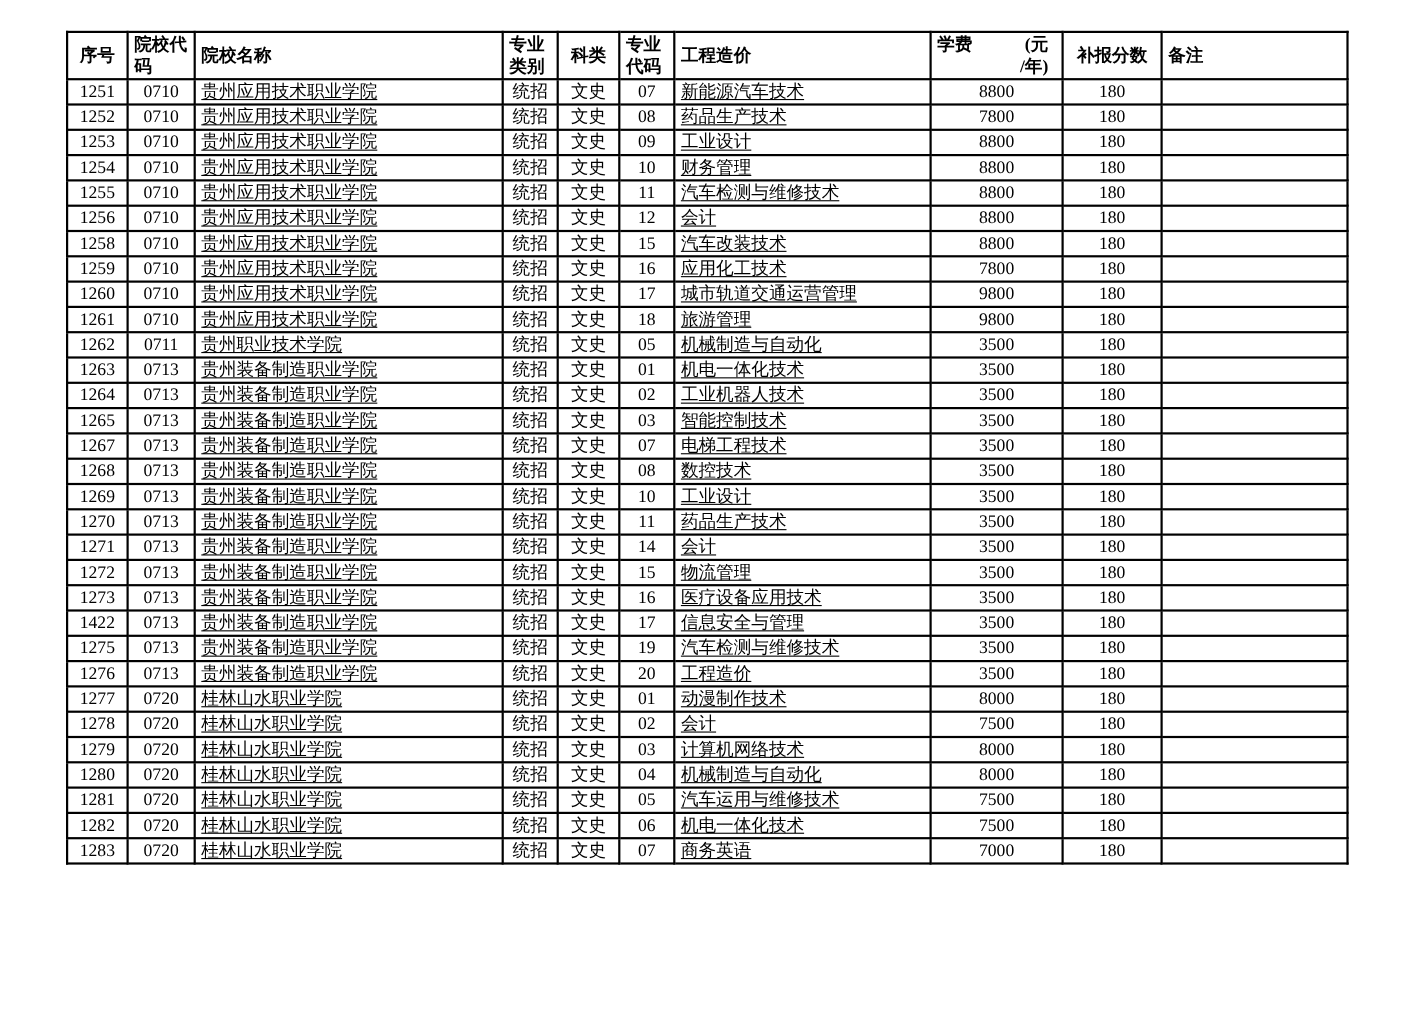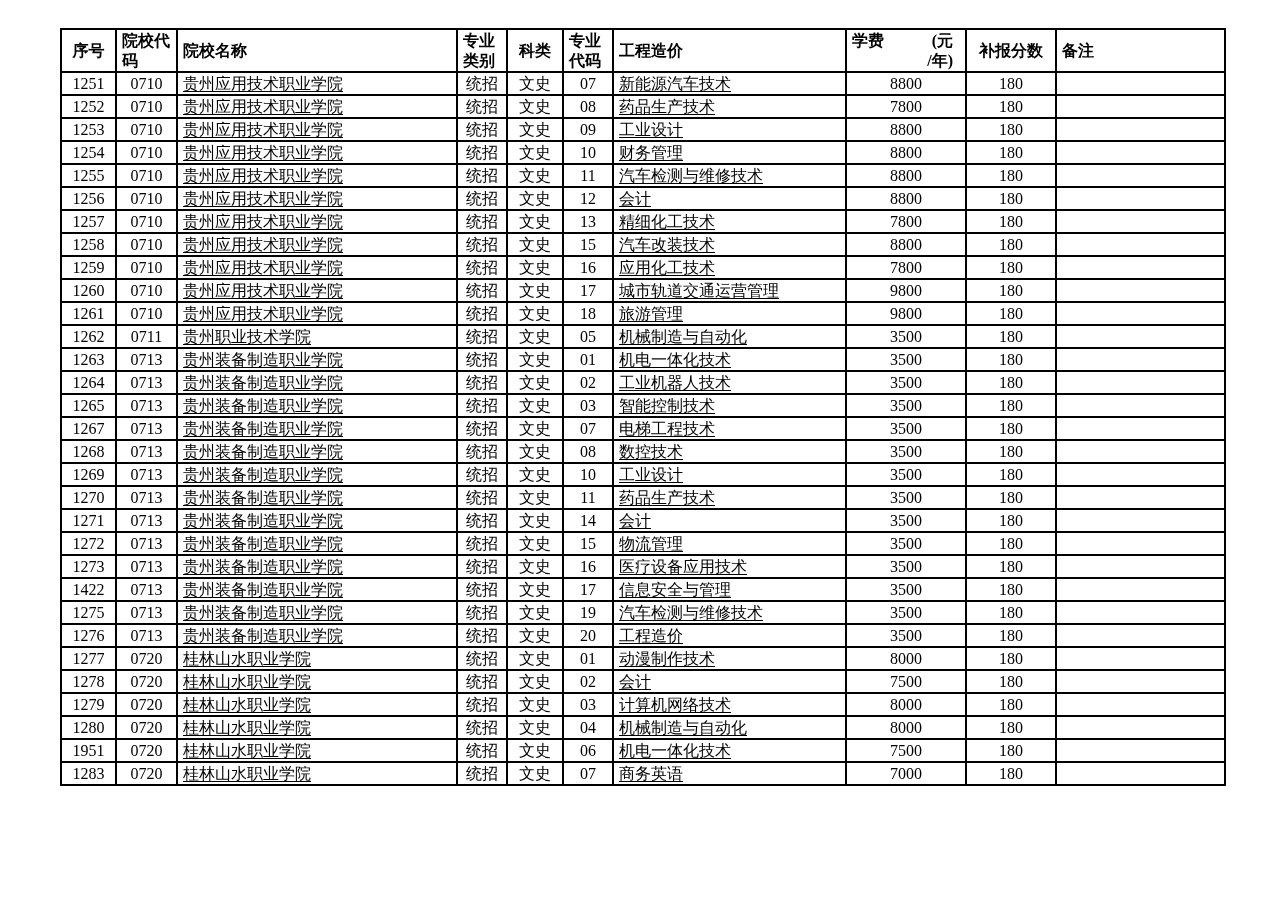--- a/index.html
+++ b/index.html
@@ -183,32 +183,20 @@
           <td class="c-left u">贵州应用技术职业学院</td>
           <td class="c-center">统招</td>
           <td class="c-center">文史</td>
           <td class="c-center">12</td>
           <td class="c-left u">会计</td>
           <td class="c-center">8800</td>
           <td class="c-center">180</td>
           <td class="c-left"></td>
         </tr>
         <tr>
-          <td class="c-center">1257</td>
-          <td class="c-center">0710</td>
-          <td class="c-left u">贵州应用技术职业学院</td>
-          <td class="c-center">统招</td>
-          <td class="c-center">文史</td>
-          <td class="c-center">13</td>
-          <td class="c-left u">精细化工技术</td>
-          <td class="c-center">7800</td>
-          <td class="c-center">180</td>
-          <td class="c-left"></td>
-        </tr>
-        <tr>
           <td class="c-center">1258</td>
           <td class="c-center">0710</td>
           <td class="c-left u">贵州应用技术职业学院</td>
           <td class="c-center">统招</td>
           <td class="c-center">文史</td>
           <td class="c-center">15</td>
           <td class="c-left u">汽车改装技术</td>
           <td class="c-center">8800</td>
           <td class="c-center">180</td>
           <td class="c-left"></td>
@@ -459,21 +447,33 @@
           <td class="c-left u">桂林山水职业学院</td>
           <td class="c-center">统招</td>
           <td class="c-center">文史</td>
           <td class="c-center">04</td>
           <td class="c-left u">机械制造与自动化</td>
           <td class="c-center">8000</td>
           <td class="c-center">180</td>
           <td class="c-left"></td>
         </tr>
         <tr>
-          <td class="c-center">1951</td>
+          <td class="c-center">1281</td>
+          <td class="c-center">0720</td>
+          <td class="c-left u">桂林山水职业学院</td>
+          <td class="c-center">统招</td>
+          <td class="c-center">文史</td>
+          <td class="c-center">05</td>
+          <td class="c-left u">汽车运用与维修技术</td>
+          <td class="c-center">7500</td>
+          <td class="c-center">180</td>
+          <td class="c-left"></td>
+        </tr>
+        <tr>
+          <td class="c-center">1282</td>
           <td class="c-center">0720</td>
           <td class="c-left u">桂林山水职业学院</td>
           <td class="c-center">统招</td>
           <td class="c-center">文史</td>
           <td class="c-center">06</td>
           <td class="c-left u">机电一体化技术</td>
           <td class="c-center">7500</td>
           <td class="c-center">180</td>
           <td class="c-left"></td>
         </tr>

